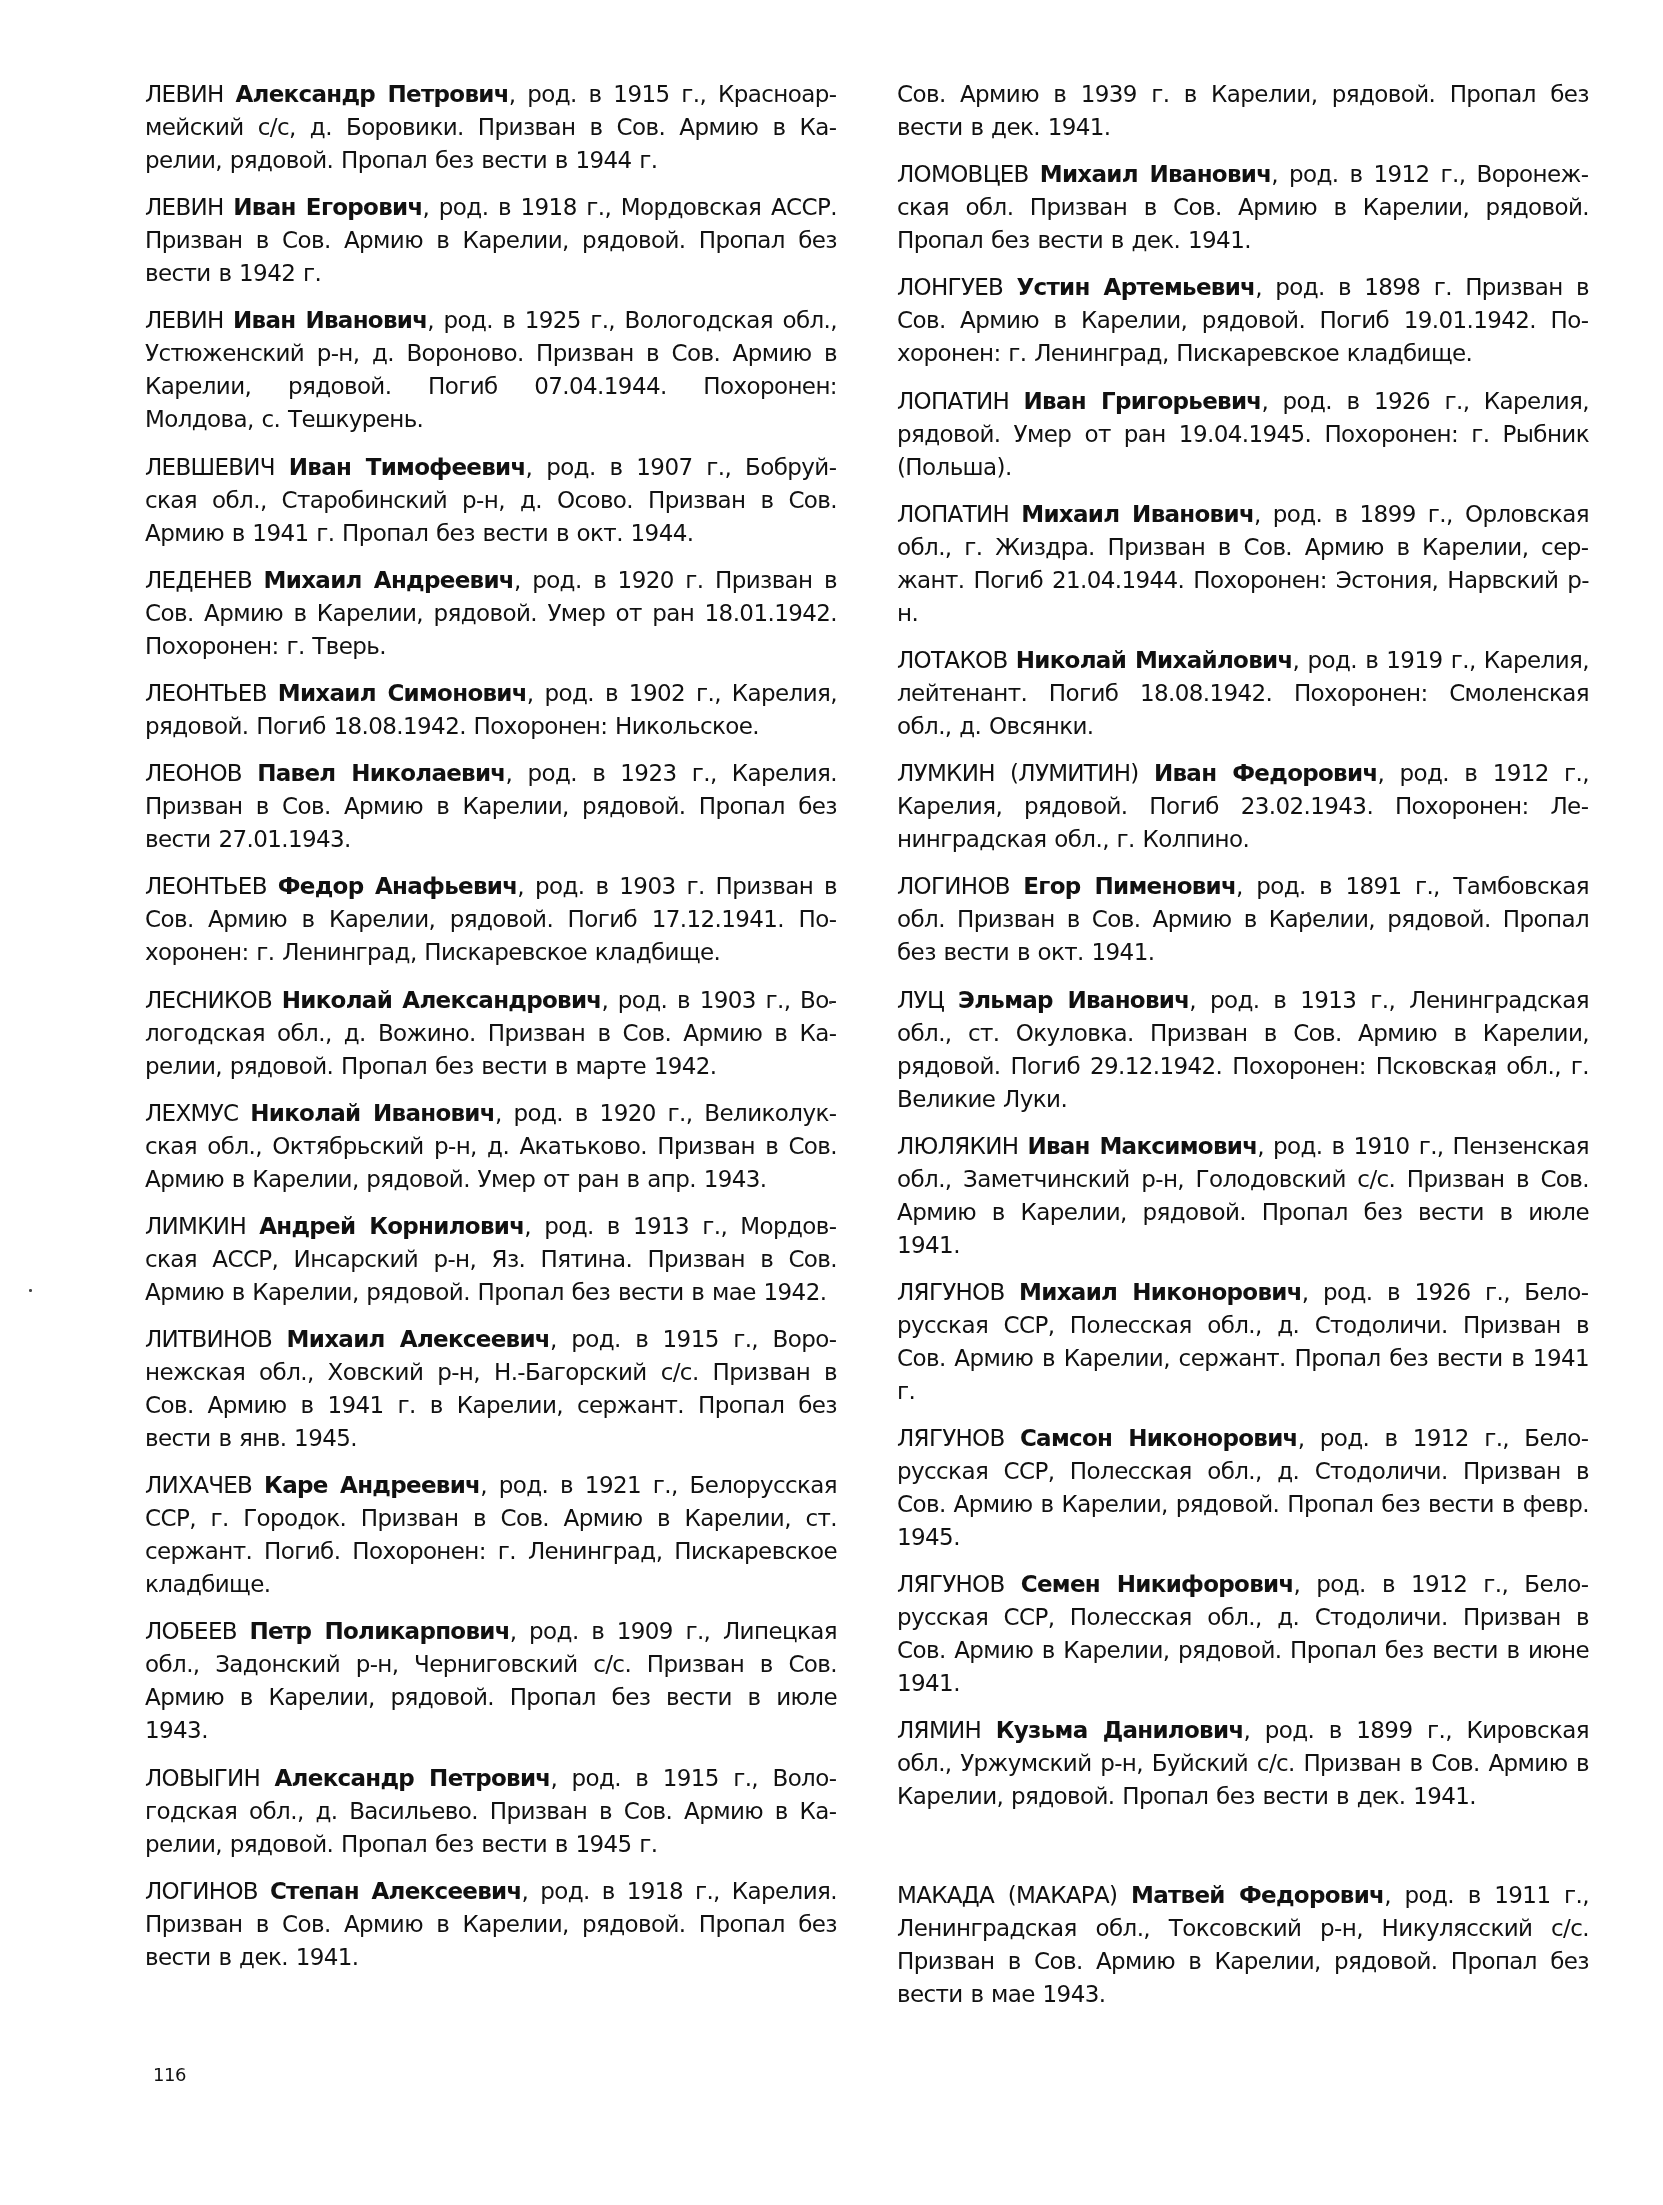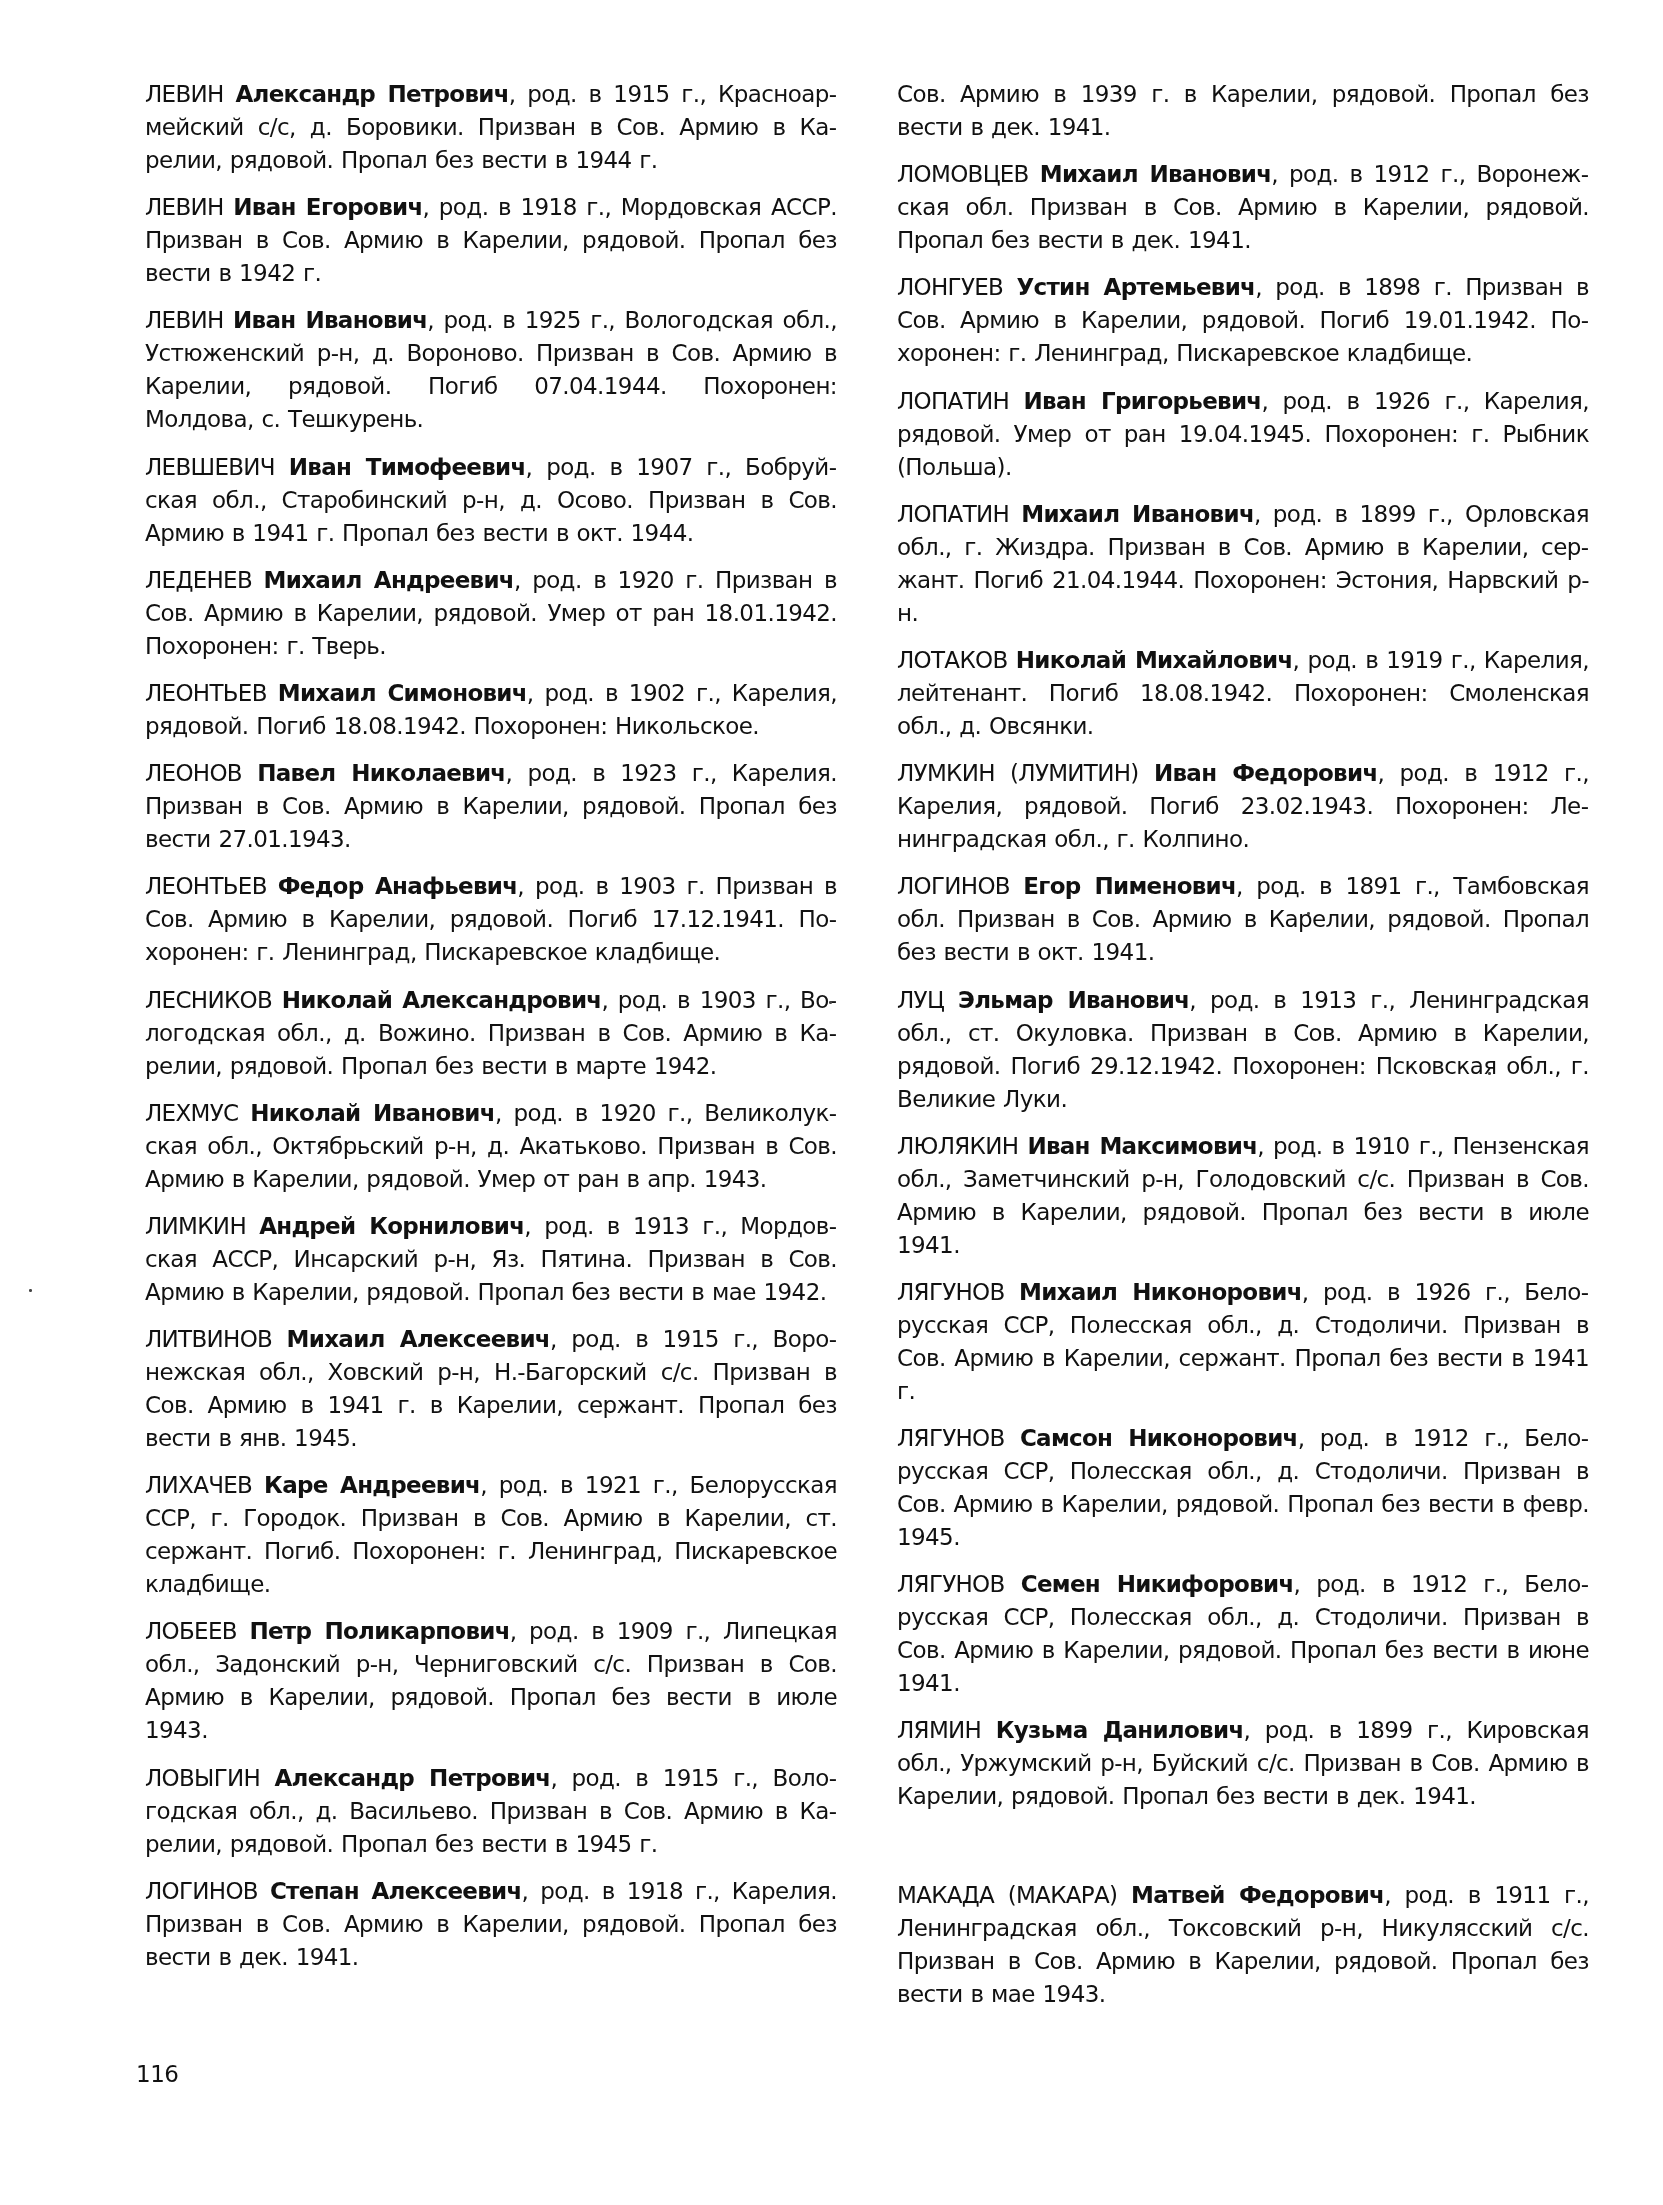--- a/index.html
+++ b/index.html
@@ -44,23 +44,23 @@
     .entry .given {
       font-weight: bold;
       letter-spacing: -0.7px;
     }
     .entry.continued { }
     .section-gap {
       height: 51px;
     }
     .page-number {
       position: absolute;
-      left: 136px;
+      left: 153px;
       top: 2058px;
-      font-size: 23px;
+      font-size: 18px;
       line-height: 33px;
       letter-spacing: -0.5px;
     }
     .speck {
       position: absolute;
       width: 2.5px; height: 2.5px;
       background: #444;
       border-radius: 50%;
     }
   </style>

